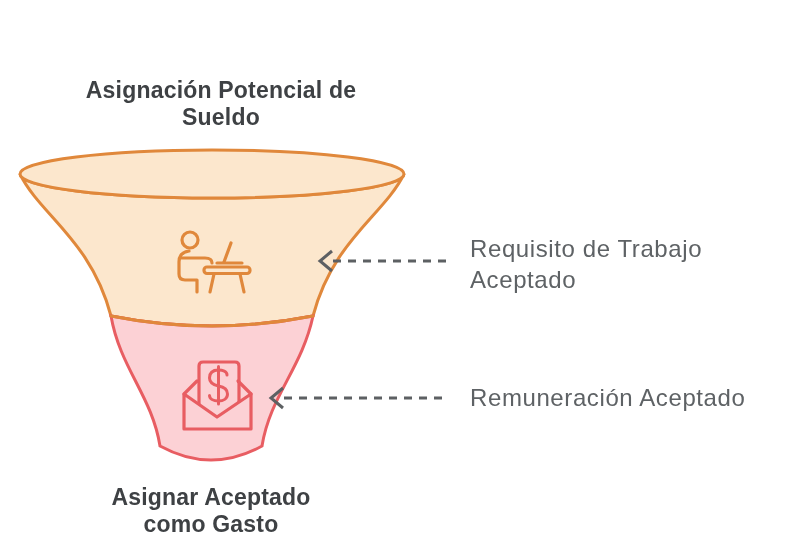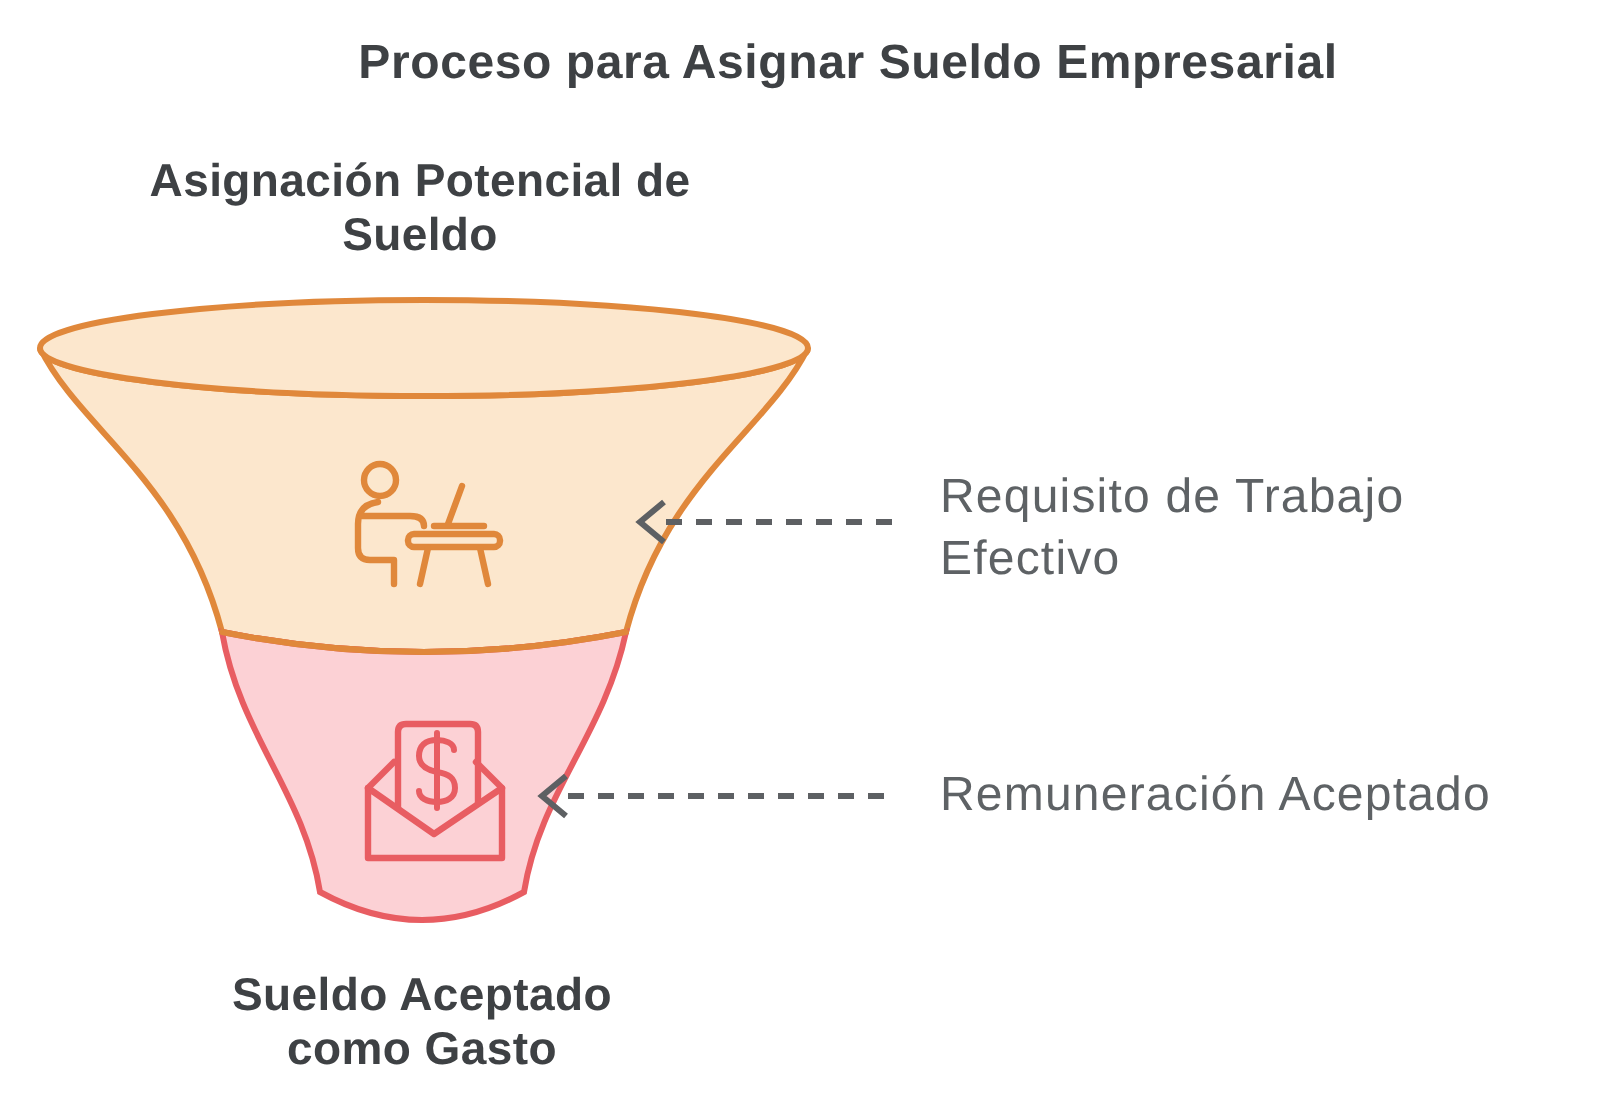--- a/index.html
+++ b/index.html
@@ -12,21 +12,21 @@
   }
   #funnel-svg{position:absolute;left:0;top:0;width:812px;height:555px;}
   .txt{position:absolute;margin:0;}
   .title{
     left:36px;top:17px;width:776px;
     text-align:center;
     font-size:24px;font-weight:bold;letter-spacing:0.3px;
     color:#3e4144;line-height:29px;
   }
   .top-label{
-    left:45px;top:77px;width:330px;
+    left:56px;top:77px;width:330px;
     text-align:center;
     font-size:23px;font-weight:bold;letter-spacing:0.2px;
     color:#3e4144;line-height:27px;
   }
   .bottom-label{
     left:91px;top:484px;width:240px;
     text-align:center;
     font-size:23px;font-weight:bold;letter-spacing:0.2px;
     color:#3e4144;line-height:27px;
   }
@@ -101,23 +101,22 @@
     <g>
       <path class="arrow arrow-dash" d="M 333 261 L 448 261"></path>
       <path class="arrow" d="M 332 251 L 320 261 L 332 271"></path>
     </g>
     <g>
       <path class="arrow arrow-dash" d="M 284 398 L 448 398"></path>
       <path class="arrow" d="M 283 388 L 271 398 L 283 408"></path>
     </g>
   </svg>
 
-  <h1 class="txt title">Proceso para Asignar Sueldo Empresarial</h1>
 
   <div class="txt top-label">Asignación Potencial de Sueldo</div>
 
-  <div class="txt bottom-label">Sueldo Aceptado como Gasto</div>
+  <div class="txt bottom-label">Asignar Aceptado como Gasto</div>
 
-  <div class="txt annotation ann-1">Requisito de Trabajo Efectivo</div>
+  <div class="txt annotation ann-1">Requisito de Trabajo Aceptado</div>
 
   <div class="txt annotation ann-2">Remuneración Aceptado</div>
 
 </div>
 
 </body></html>

